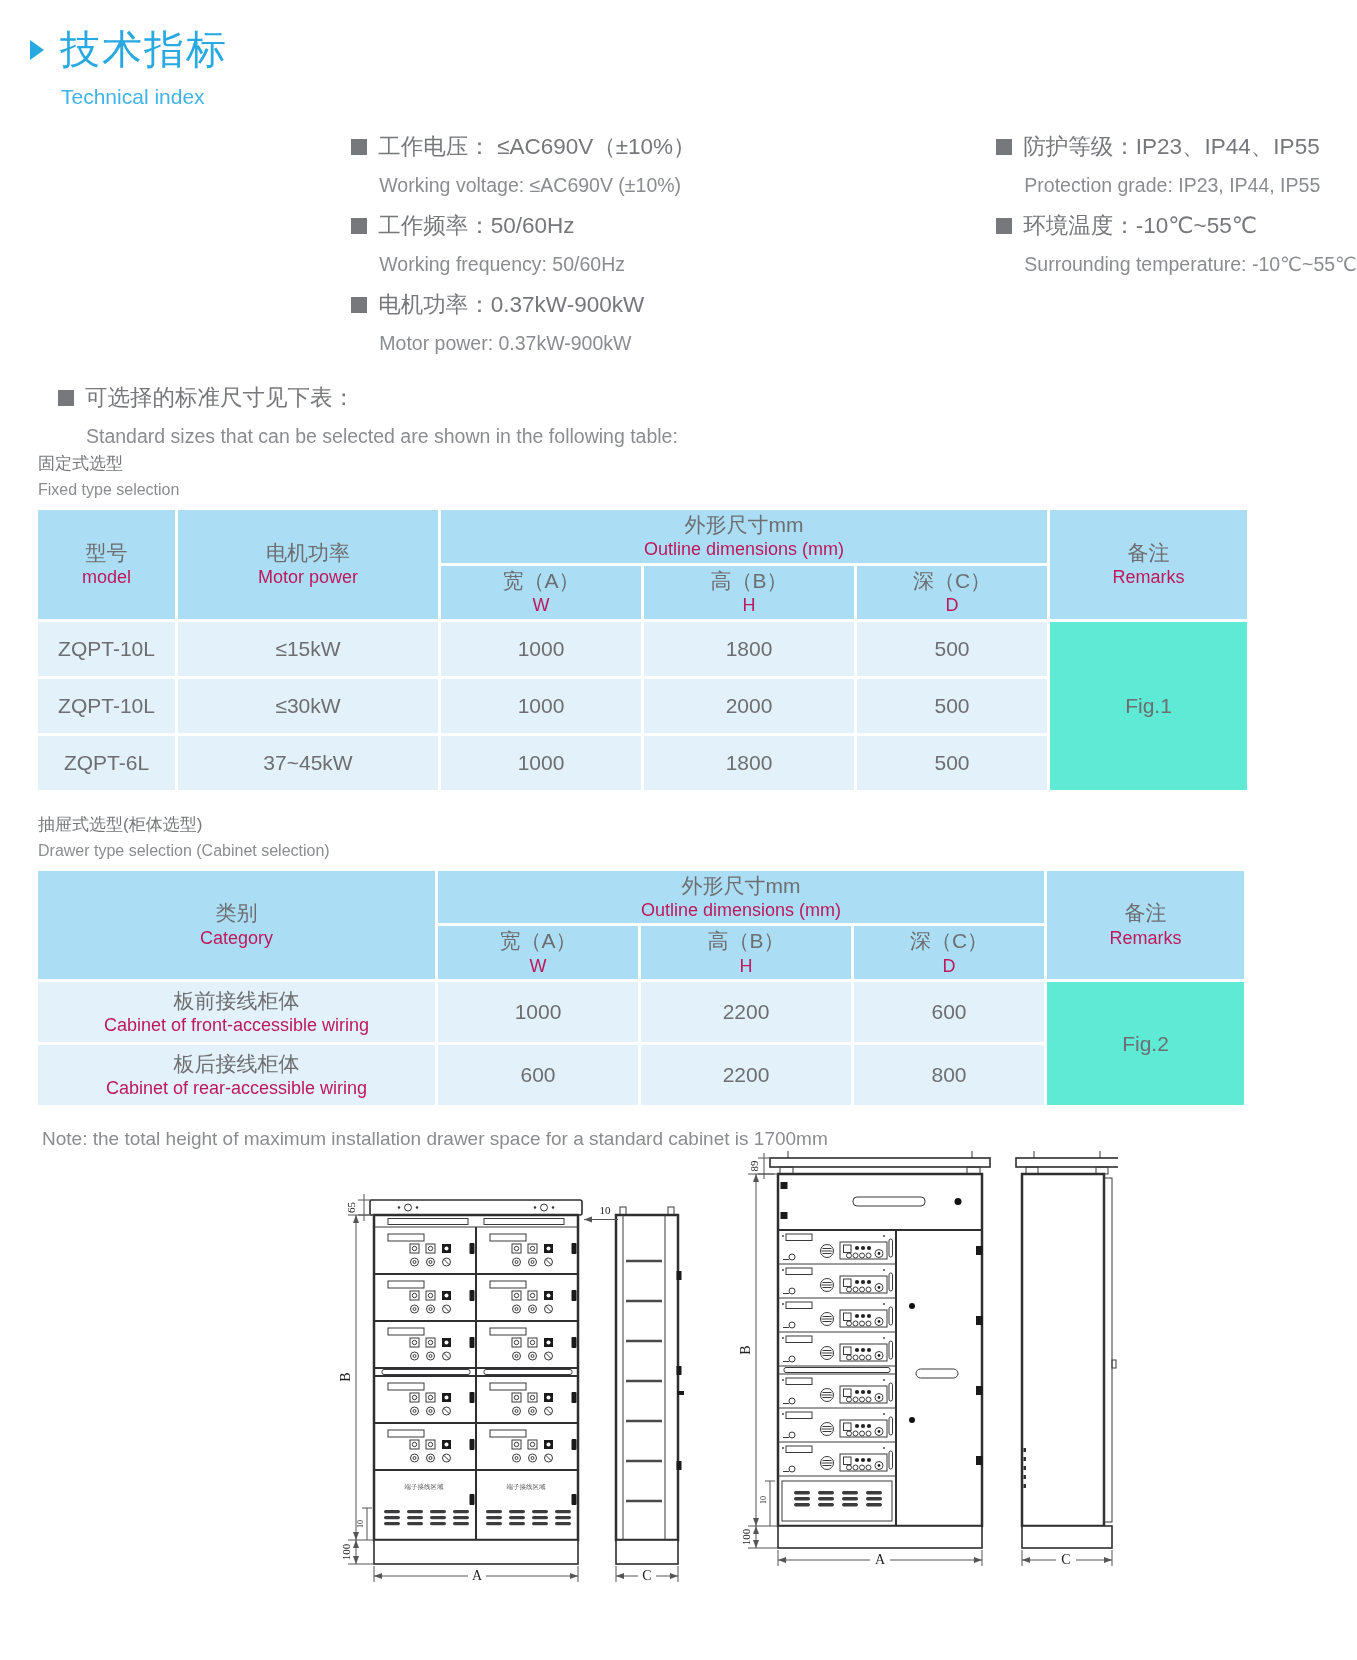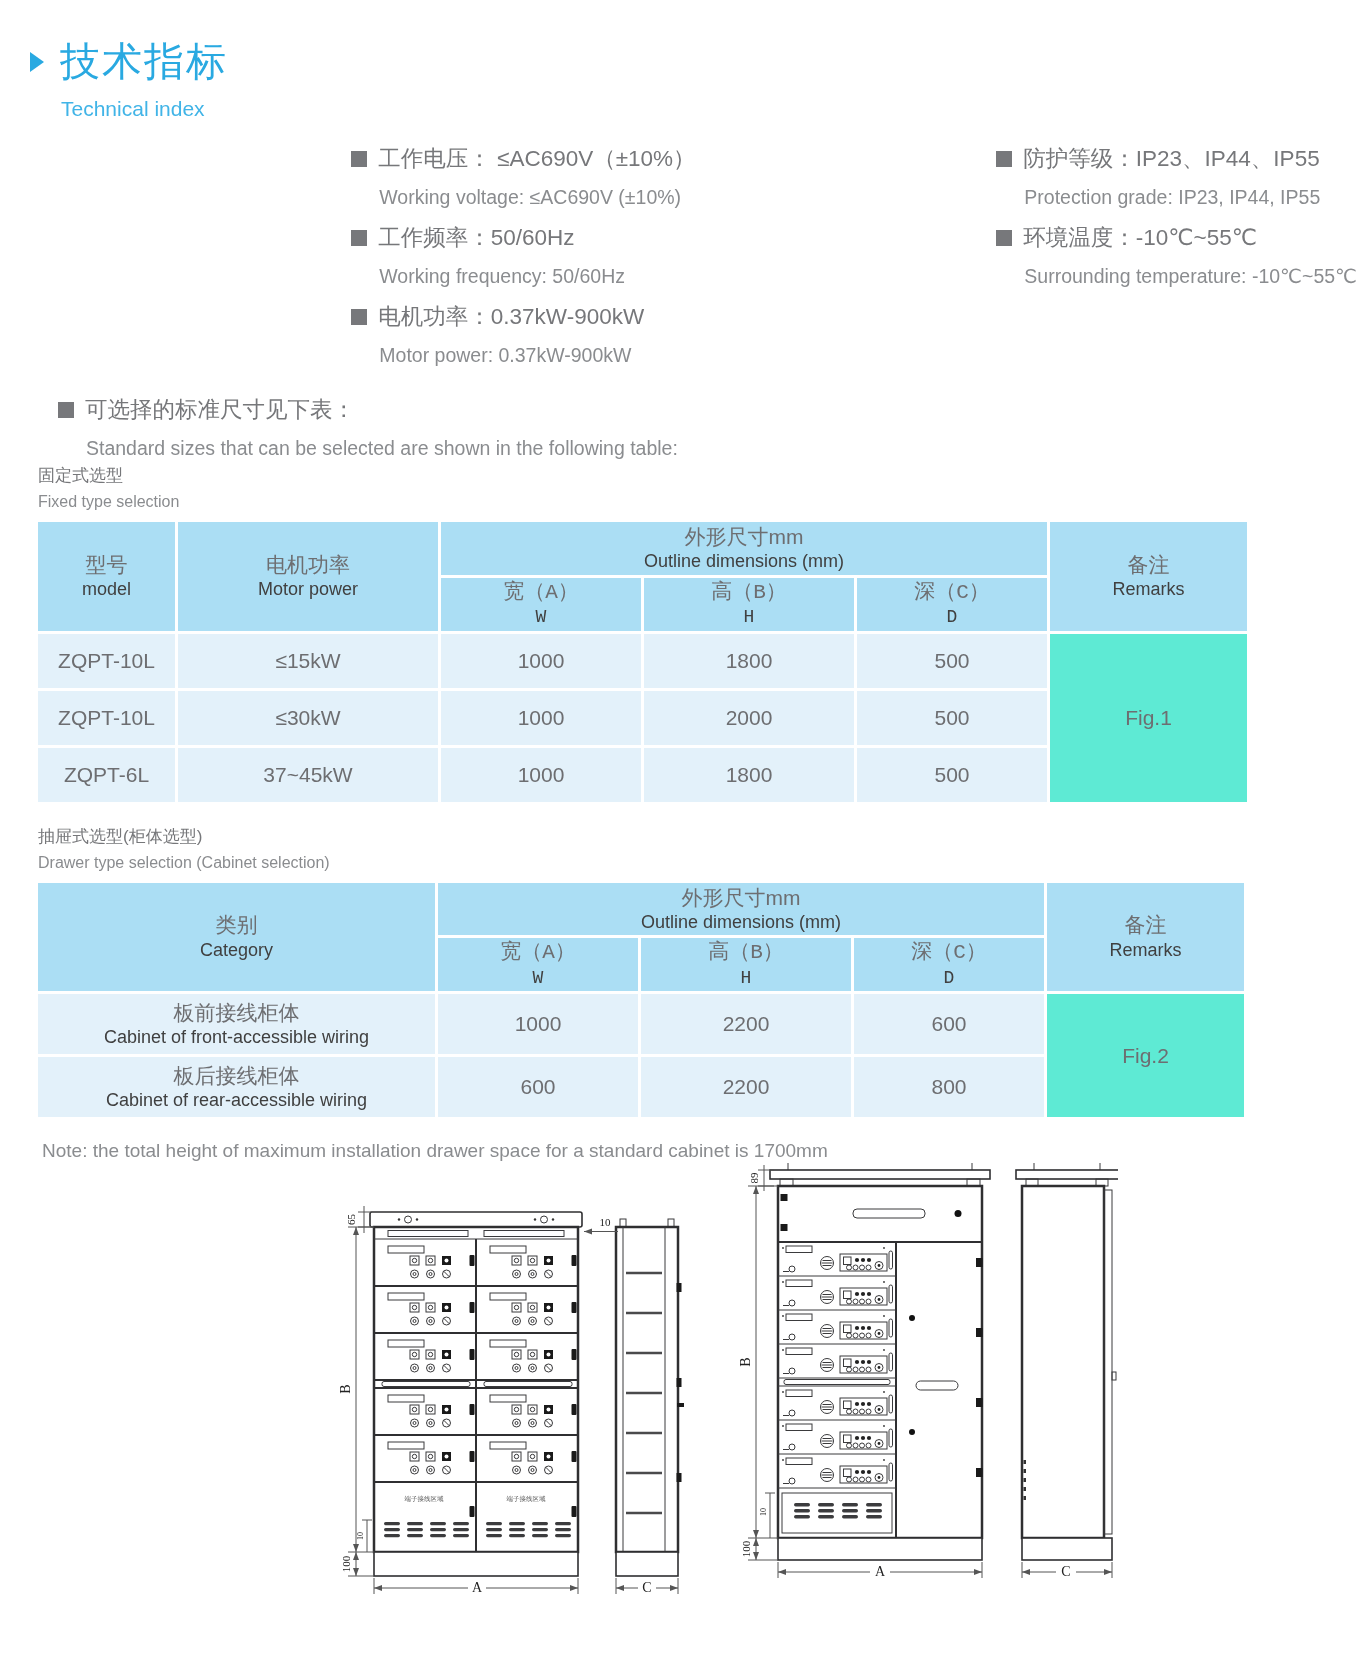--- a/index.html
+++ b/index.html
@@ -1,18 +1,18 @@
 <!DOCTYPE html>
 <html><head>
 <meta charset="utf-8">
 <style>
   * { margin:0; padding:0; box-sizing:border-box; }
   body { width:1357px; height:1660px; background:#fff;
          font-family:"Liberation Sans","DejaVu Sans",sans-serif; overflow:hidden; }
-  .page { position:relative; width:1357px; height:1660px; background:#fff; padding-top:34px; }
+  .page { position:relative; width:1357px; height:1660px; background:#fff; padding-top:22px; }
 
   
   .hdr { margin-left:30px; }
   .title-row { display:flex; align-items:center; }
   .tri { width:0; height:0; border-left:14px solid #29a9e1;
          border-top:10px solid transparent; border-bottom:10px solid transparent; margin-right:16px; }
   .title-zh { font-size:40px; color:#29a9e1; font-weight:500; letter-spacing:2px; }
   .title-en { font-size:21px; color:#41b4e7; margin:8px 0 0 31px; }
 
   
@@ -30,23 +30,23 @@
   .tlabel .zh { font-size:17px; color:#76777a; }
   .tlabel .en { font-size:16px; color:#8a8c8f; margin-top:6px; }
 
   
   table { border-collapse:separate; border-spacing:3px; margin:8px 0 0 35px; table-layout:fixed; }
   th, td { text-align:center; vertical-align:middle; font-weight:normal; color:#6d6e71; padding:2px; }
   th { background:#abdef4; }
   td { background:#e3f1fa; font-size:21px; }
   td.remarks { background:#5eead4; }
   .cellzh { font-size:21px; color:#6d6e71; line-height:1.25; }
-  .cellen { font-size:18px; color:#404040; line-height:1.25; }
+  .cellen { font-size:18px; color:#be185d; line-height:1.25; }
   tr.h1 th { height:50px; }
-  tr.h2 th { height:40px;font-family:Liberation Mono, monospace; }
+  tr.h2 th { height:40px; }
   #table1 tr.data td { height:54px; }
   #table2 tr.data td { height:60px; }
 
   
   .note { margin:20px 0 0 42px; }
   .note .zh { font-size:18px; color:#76777a; }
   .note .en { font-size:19px; color:#8a8c8f; margin-top:8px; }
 
   
   .figs { position:relative; height:480px; margin-top:6px; }

